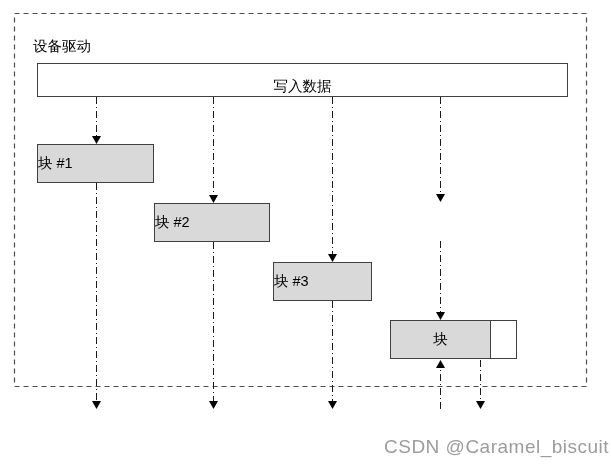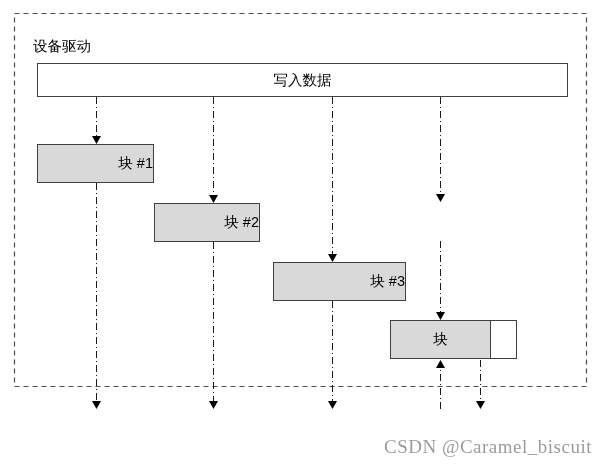--- a/index.html
+++ b/index.html
@@ -30,47 +30,47 @@
     color: #000000;
     z-index: 2;
     white-space: nowrap;
   }
   .box {
     position: absolute;
     box-sizing: border-box;
     border: 1px solid #404040;
     background: #ffffff;
     display: flex;
-    align-items: center;
+    align-items: flex-end;
     justify-content: center;
     font-size: 14.5px;
     color: #000000;
     z-index: 1;
   }
   .write-box {
     left: 37px;
     top: 63px;
     width: 531px;
     height: 34px;
   }
   .block {
     position: absolute;
     box-sizing: border-box;
     border: 1px solid #404040;
     background: #d9d9d9;
     display: flex;
     align-items: center;
-    justify-content: flex-end;
+    justify-content: flex-start;
     font-size: 14.5px;
     color: #000000;
     z-index: 1;
   }
   .block-1 { left: 37px;  top: 144px; width: 117px; height: 39px; }
-  .block-2 { left: 154px; top: 203px; width: 106px; height: 39px; }
-  .block-3 { left: 273px; top: 262px; width: 133px; height: 39px; }
+  .block-2 { left: 154px; top: 203px; width: 116px; height: 39px; }
+  .block-3 { left: 273px; top: 262px; width: 99px; height: 39px; }
   .block-4 { left: 390px; top: 202px; width: 100px; height: 39px; }
   .cache-box {
     position: absolute;
     left: 390px;
     top: 320px;
     width: 127px;
     height: 39px;
     box-sizing: border-box;
     border: 1px solid #404040;
     background: #ffffff;
@@ -99,21 +99,20 @@
   }
   .watermark {
     position: absolute;
     left: 384px;
     top: 436px;
     font-size: 19px;
     color: #9c9c9c;
     z-index: 3;
     white-space: nowrap;
     letter-spacing: 0.5px;
-    font-family: Liberation Serif, serif;
   }
   svg line { stroke: #1a1a1a; stroke-width: 1; }
   svg polygon { fill: #000000; stroke: none; }
 </style>
 </head>
 <body>
 
 <div class="stage">
 
   <svg class="layer" width="611" height="464" viewBox="0 0 611 464">

